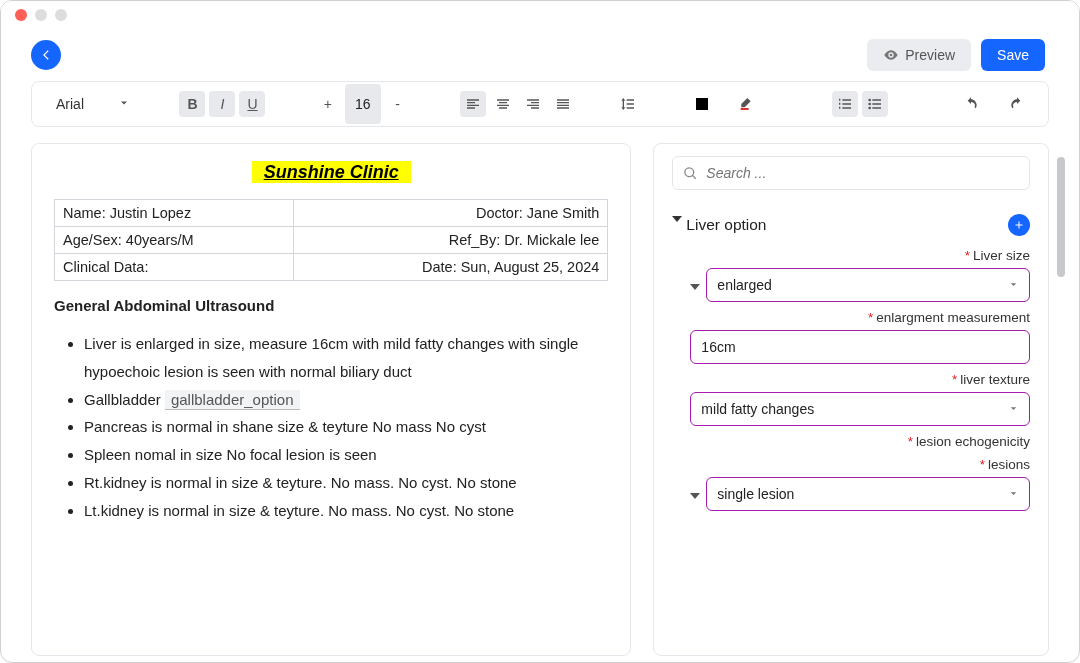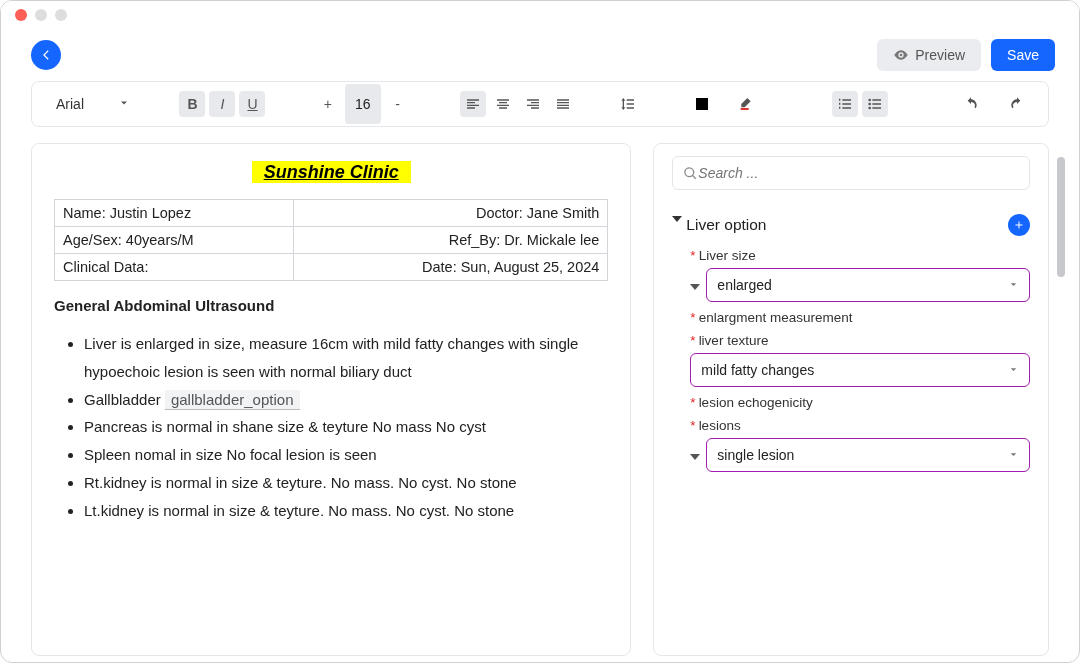--- a/index.html
+++ b/index.html
@@ -29,21 +29,21 @@
 .tlight { width: 12px; height: 12px; border-radius: 50%; }
 .tl-red { background:#ff5f57;}
 .tl-yel { background:#ffbd2e;}
 .tl-yel.dim,.tl-grn.dim{ background:#ddd;}
 .tl-grn { background:#28c940;}
 
 .topbar {
   display:flex;
   align-items:center;
   justify-content:space-between;
-  padding: 10px 24px 10px 30px;
+  padding: 10px 34px 10px 30px;
 }
 .back-circle {
   width: 30px; height: 30px; border-radius: 50%;
   background: #1566ff;
   display:flex; align-items:center; justify-content:center;
   cursor:pointer;
 }
 .back-circle svg { fill:#fff; width:14px; height:14px; }
 .top-actions { display:flex; gap:10px; align-items:center; }
 .btn {
@@ -138,42 +138,42 @@
   border-radius:8px;
   padding: 12px 18px 0 18px;
   background:#fff;
   overflow:hidden;
 }
 .search-box {
   border:1px solid #e3e4e8;
   border-radius:6px;
   height:34px;
   display:flex; align-items:center;
-  padding:0 10px; 
+  padding:0 10px; gap:8px;
   margin-bottom: 24px;
 }
 .search-box input {
   border:none; outline:none; flex:1; font-size:14px; font-style:italic; color:#888;
 }
 .search-box svg { width:15px; height:15px; fill:#888; }
 
 .sec-head {
   display:flex; align-items:center; justify-content:space-between;
   padding-bottom: 4px;
 }
 .sec-head-left { display:flex; gap:4px; }
 .caret { width:0; height:0; border-left:5px solid transparent; border-right:5px solid transparent; border-top:6px solid #333; cursor:pointer;}
 .sec-title { font-size:15.5px; }
 .add-btn {
   width:22px; height:22px; border-radius:50%; background:#1566ff;
   display:flex; align-items:center; justify-content:center; cursor:pointer;
 }
 .add-btn svg { width:12px; height:12px; fill:#fff; }
 
-.field { margin-top: 8px; margin-left: 18px; }
+.field { margin-top: 8px; margin-left: 18px; text-align: right; }
 .field-lbl { font-size:13.5px; color:#333; margin-bottom:5px; display:block;}
 .req { color:#e02020; margin-right:3px; }
 .sel, .inp {
   width: 100%;
   border:1px solid #a21caf;
   border-radius:6px;
   height:34px;
   padding: 0 10px;
   font-size:14px;
   background:#fff;
@@ -401,20 +401,23 @@
             <span>enlarged</span>
             <span class="chev-s"><svg viewBox="0 0 24 24">
                   <path d="M6 9l6 6 6-6z"></path>
                 </svg></span>
           </div>
         </div>
       </div>
 
       <div class="field">
         <span class="field-lbl"><span class="req">*</span><span>enlargment measurement</span></span>
+        <div class="inp">
+          <span>16cm</span>
+        </div>
       </div>
 
       <div class="field">
         <span class="field-lbl"><span class="req">*</span><span>liver texture</span></span>
         <div class="sel">
           <span>mild fatty changes</span>
           <span class="chev-s"><svg viewBox="0 0 24 24">
                 <path d="M6 9l6 6 6-6z"></path>
               </svg></span>
         </div>

